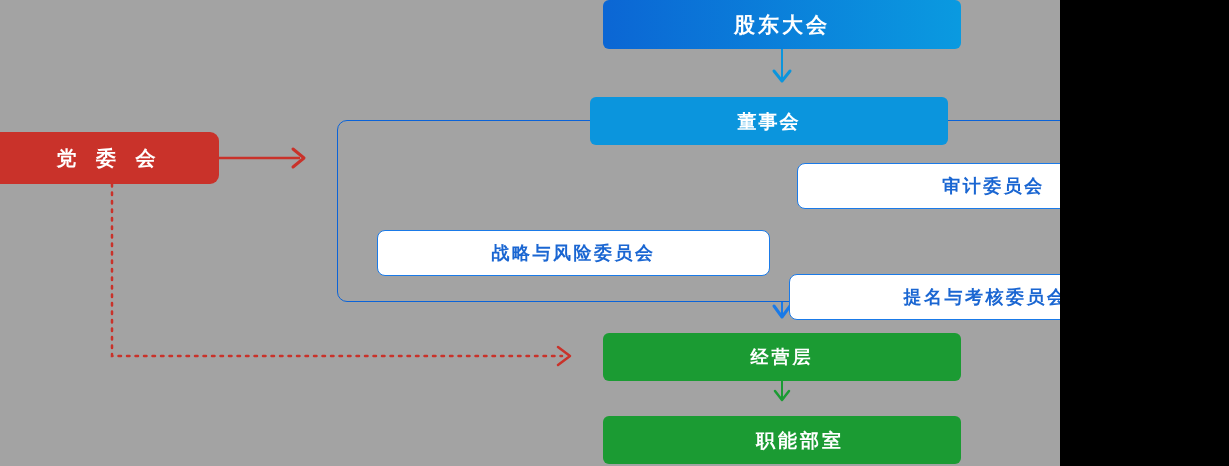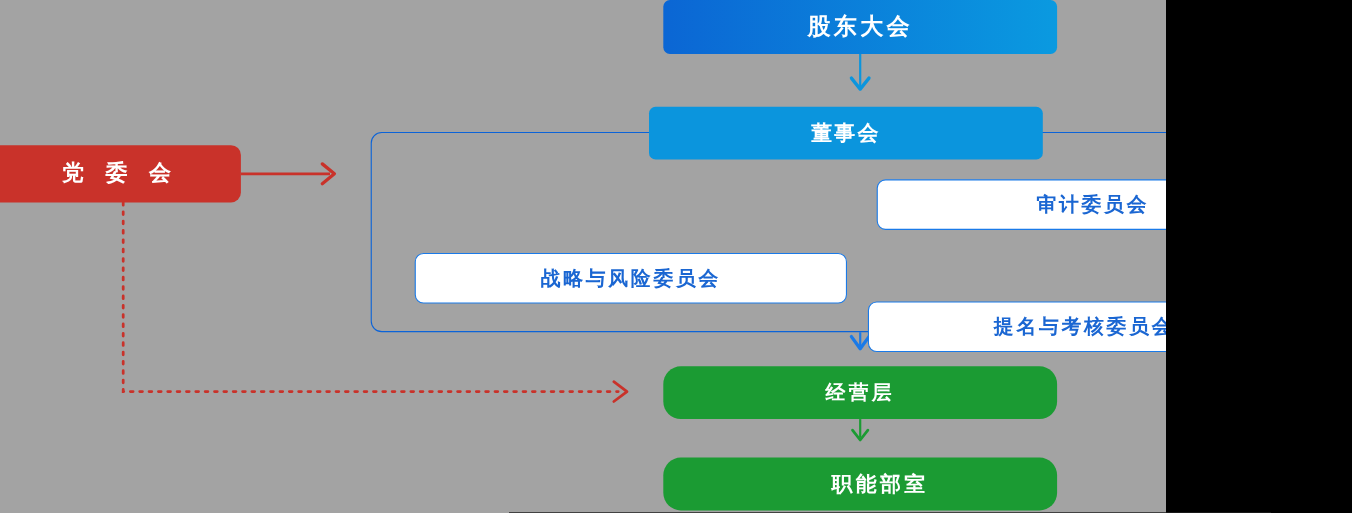--- a/index.html
+++ b/index.html
@@ -103,21 +103,21 @@
   }
   .cm-0 { left: 377px; top: 163px; width: 393px; }
   .cm-1 { left: 797px; top: 163px; width: 393px; text-align: right; }
   .cm-2 { left: 377px; top: 230px; width: 393px; }
   .cm-3 { left: 789px; top: 230px; width: 393px; margin-top: 44px; }
 
   
   .node-green {
     background: #1b9b33;
     color: #ffffff;
-    border-radius: 16px;
+    border-radius: 6px;
     letter-spacing: 3px;
   }
   .node-management {
     left: 603px;
     top: 333px;
     width: 358px;
     height: 48px;
     font-size: 18px;
   }
   .node-departments {

